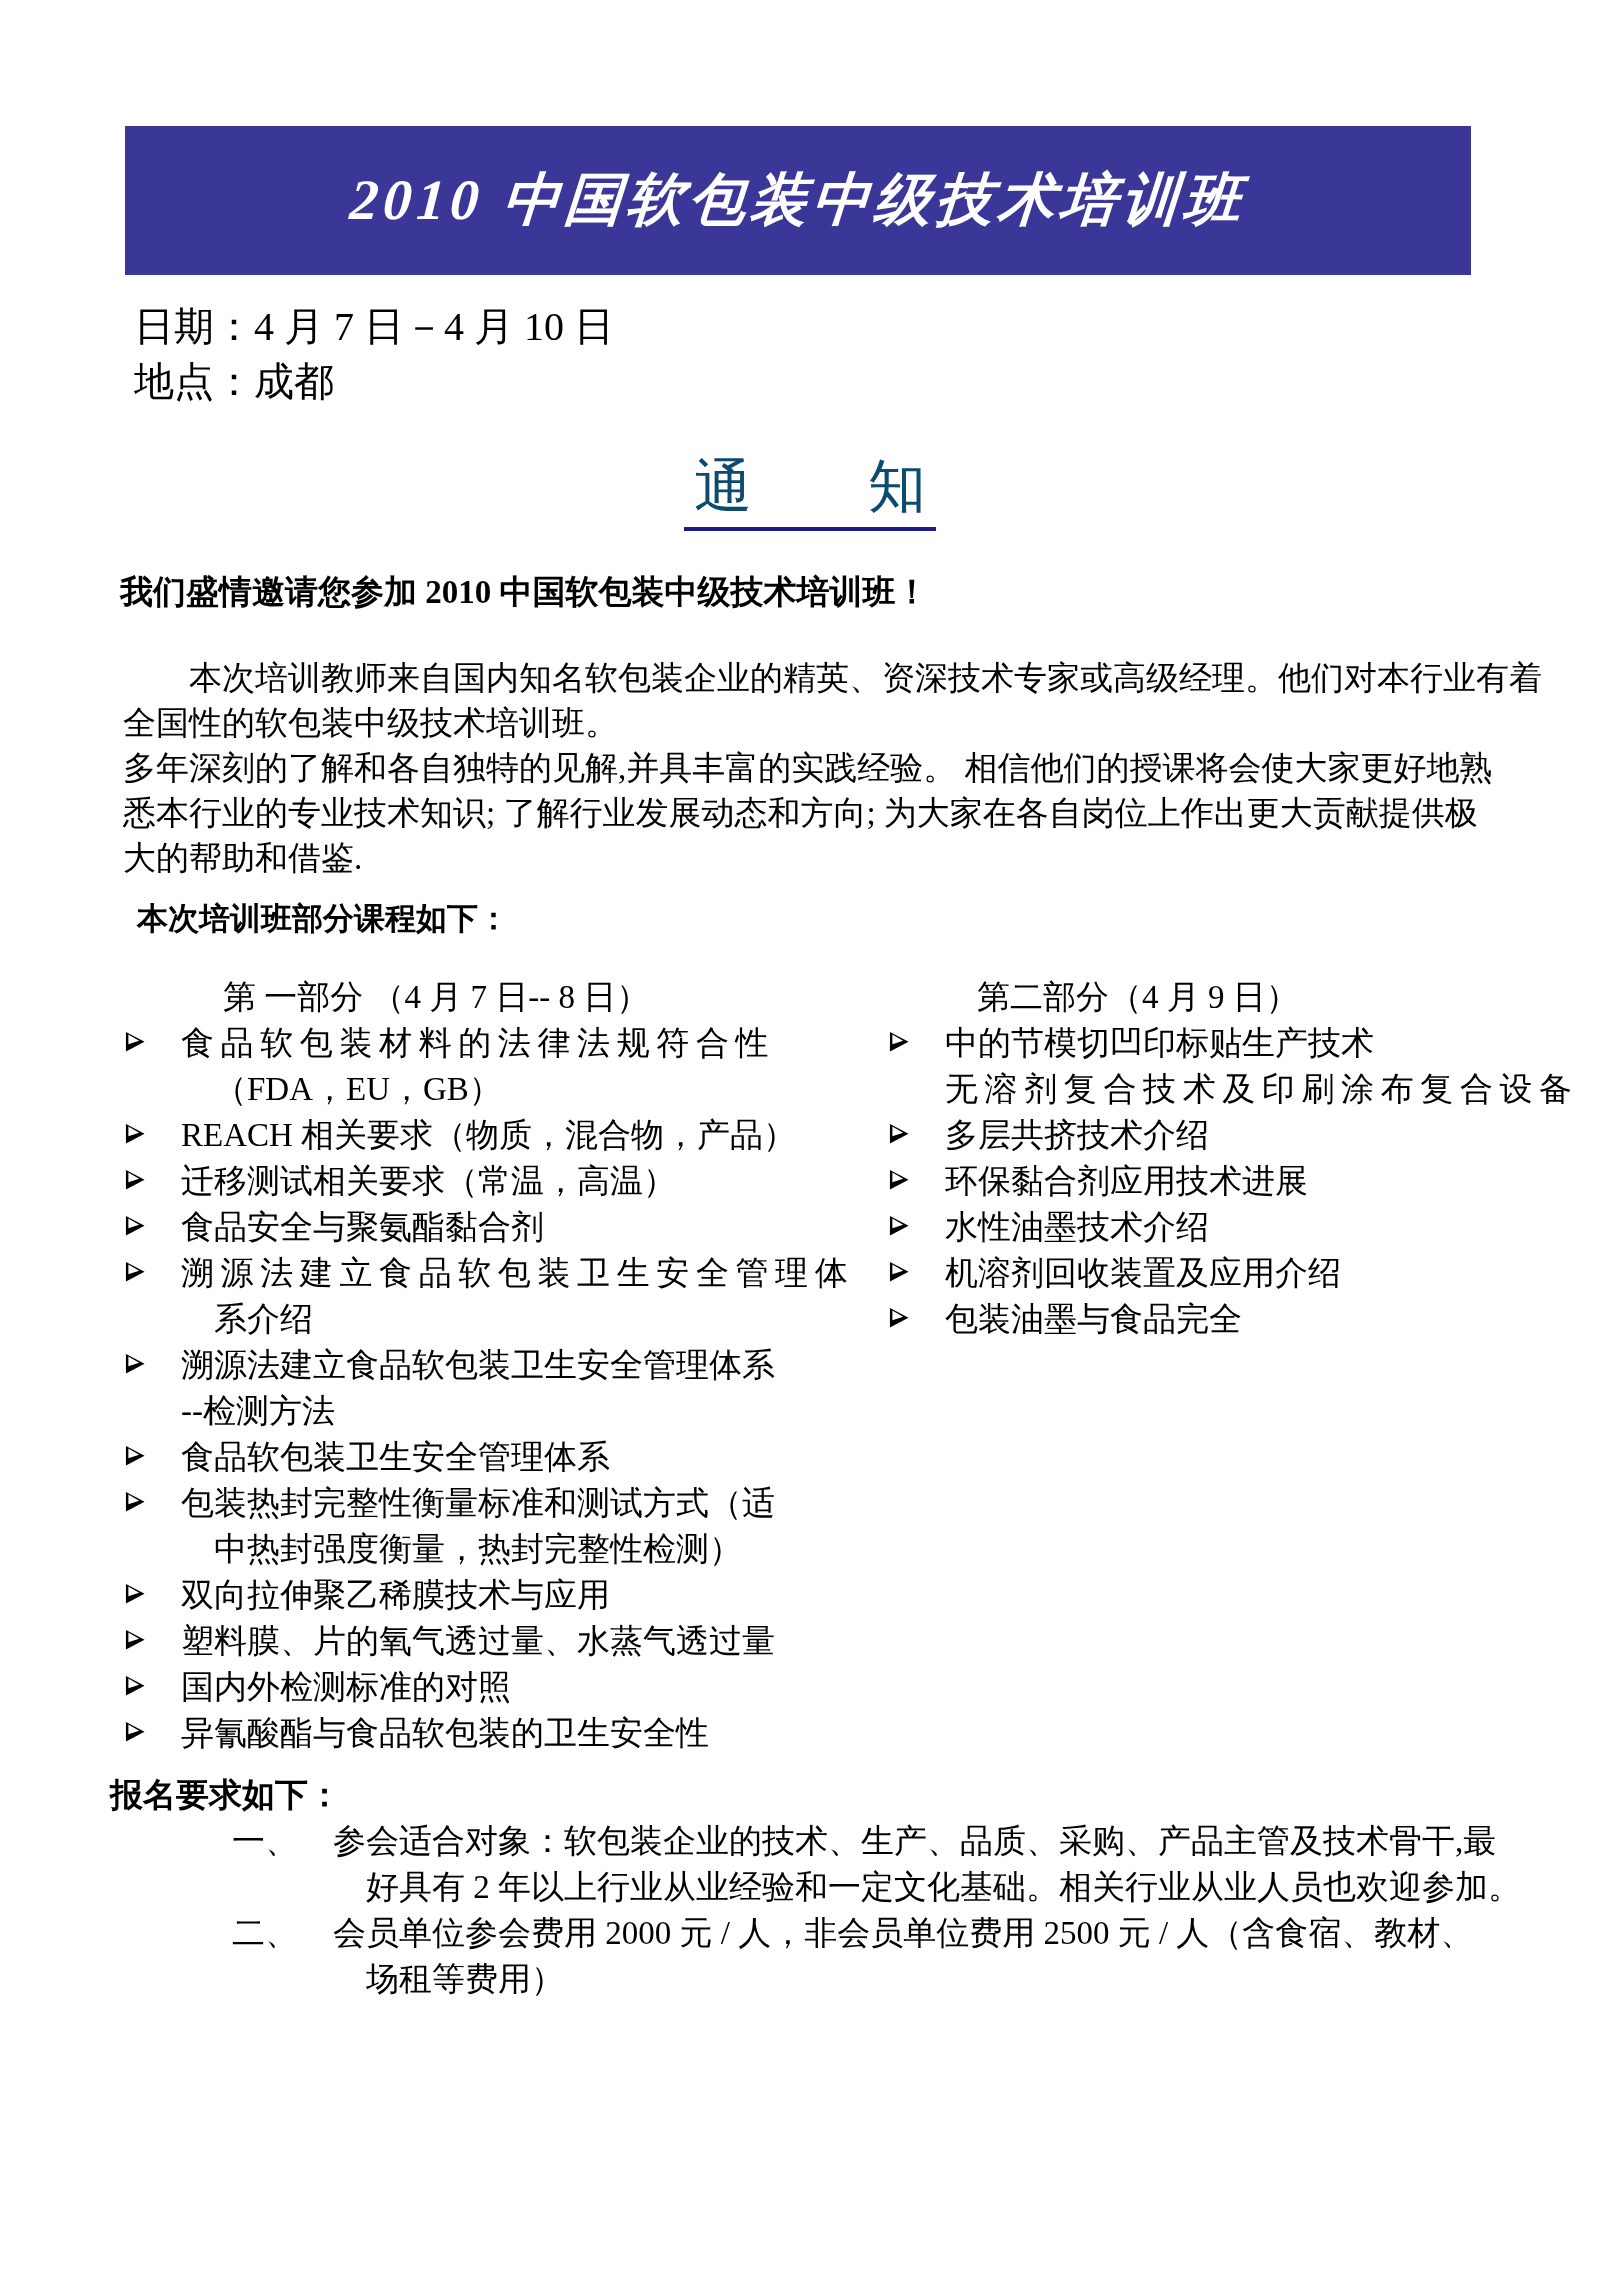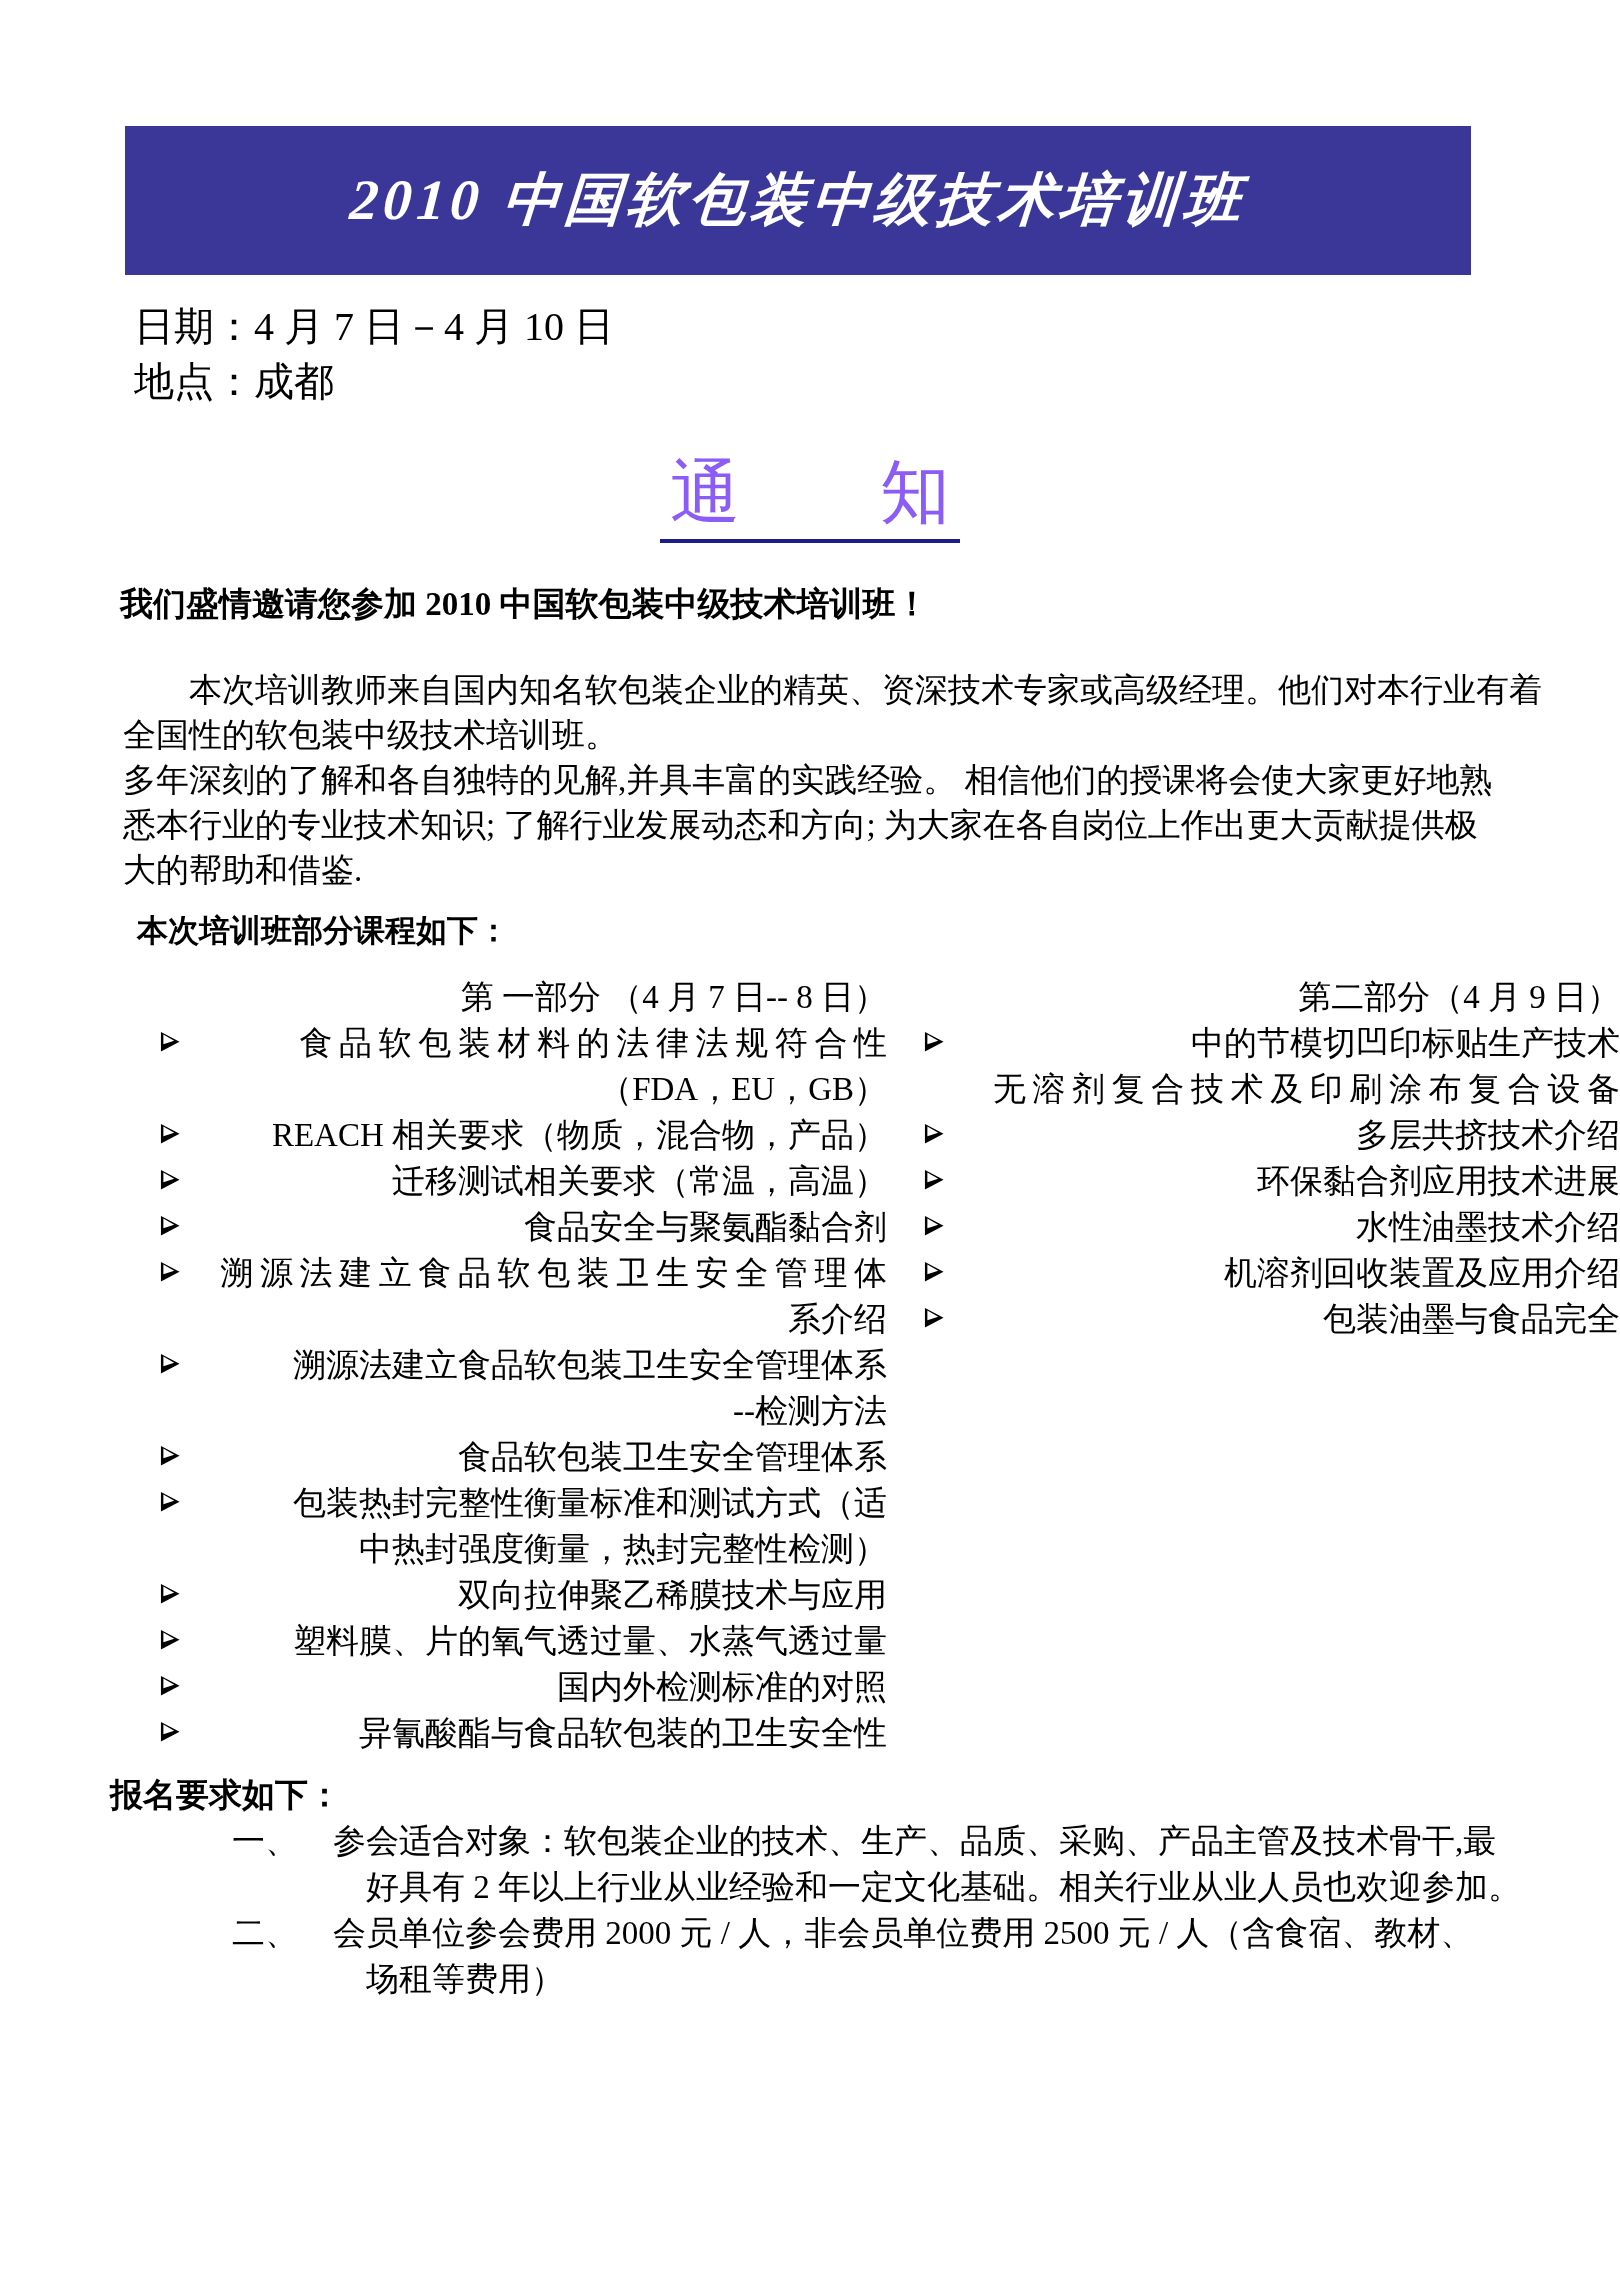--- a/index.html
+++ b/index.html
@@ -38,23 +38,23 @@
     font-size:40px;
     line-height:55px;
   }
   .meta-col-left{flex:0 0 909px;}
   .meta-line{white-space:nowrap;}
   .org-line2{padding-left:78px;}
   
   .notice-wrap{text-align:center;margin-top:49px;}
   .notice-title{
     display:inline-block;
-    font-size:70px;
+    font-size:58px;
     line-height:1;
-    color:#8b5cf6;
+    color:#0c4a6e;
     padding:0 9.8px 11.8px 9.8px;
     border-bottom:4.9px solid #1C1C8A;
     white-space:pre;
   }
   
   .invite{
     margin:39px 0 0 120px;
     font-size:33px;
     font-weight:bold;
     line-height:45px;
@@ -65,24 +65,23 @@
   
   .courses-heading{
     margin:15px 0 0 137px;
     font-size:31px;
     font-weight:bold;
     line-height:46px;
     white-space:nowrap;
   }
   .courses{
     display:flex;
-    margin:20px 0 0 123px;
+    margin:32px 0 0 123px;
     font-size:33px;
     line-height:46px;
-    text-align:right;
   }
   .course-col1{flex:0 0 764px;}
   .course-col2{flex:1 1 auto;}
   .course-col1 .col-header{margin-left:100px;}
   .course-col2 .col-header{margin-left:90px;}
   .col-header{white-space:pre;}
   .course-item{display:flex;align-items:flex-start;}
   .bullet{flex:0 0 58px;padding-top:8.8px;line-height:0;}
   .course-lines{flex:1 1 auto;}
   .course-line{white-space:pre;}

